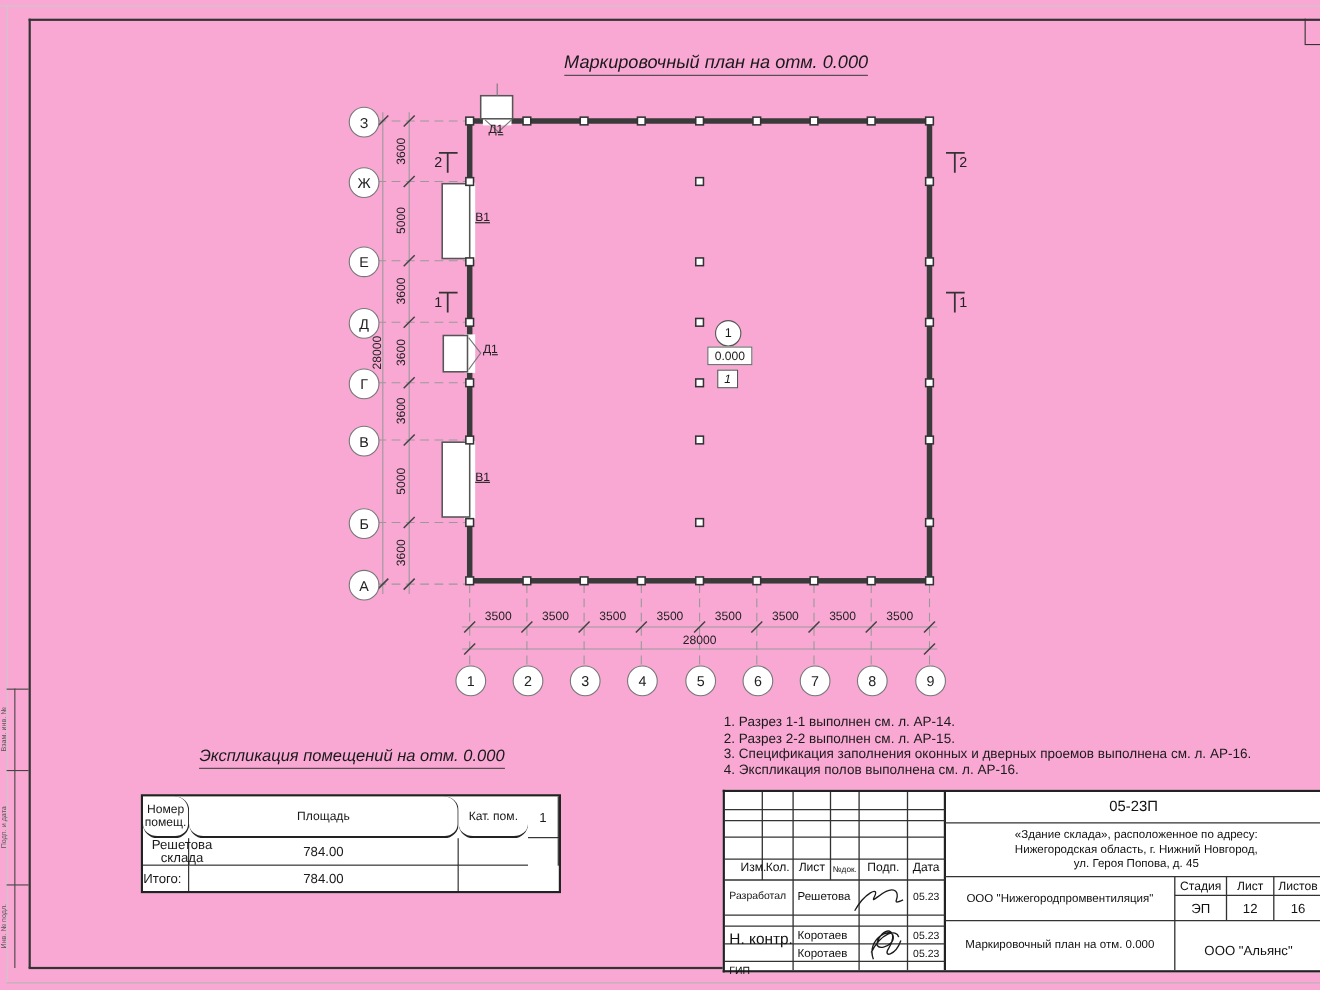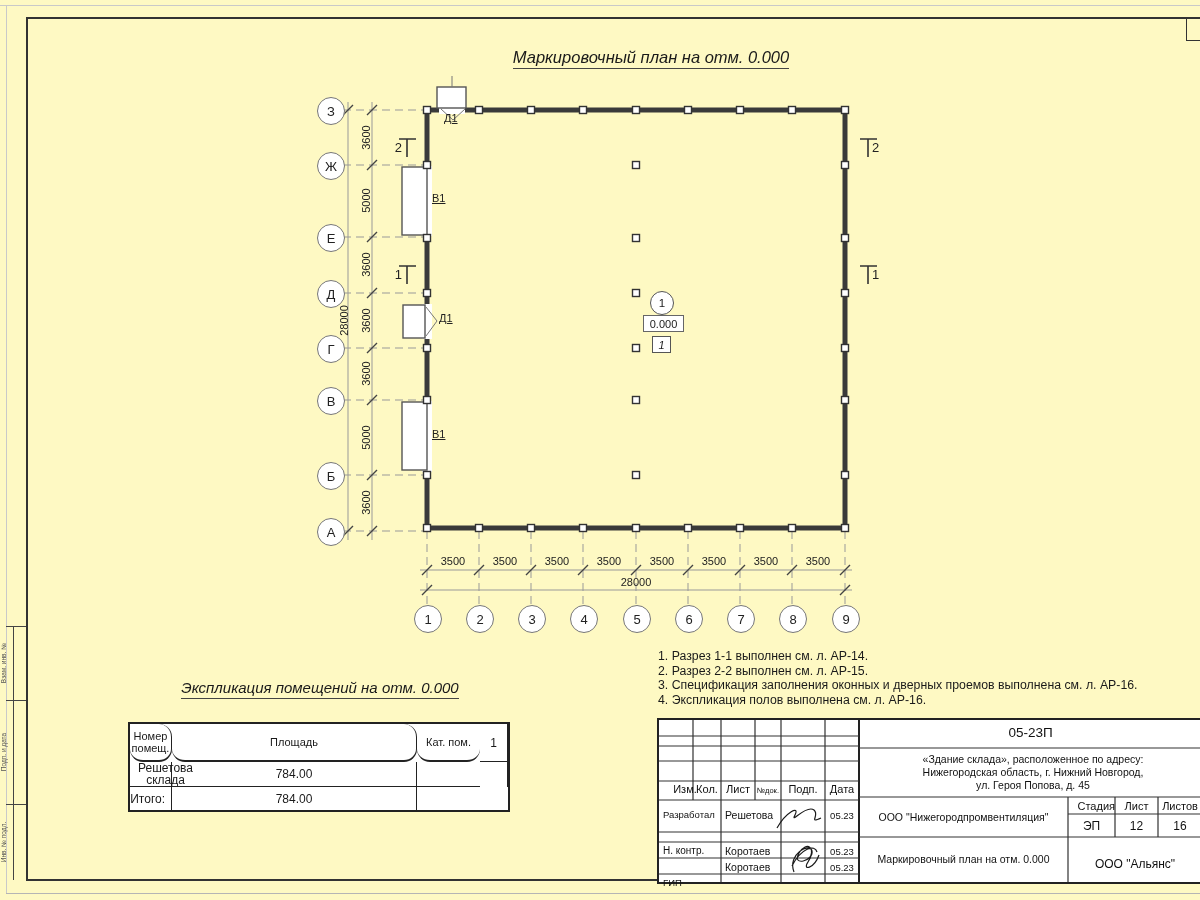--- a/index.html
+++ b/index.html
@@ -1,16 +1,16 @@
 <!DOCTYPE html>
 <html><head>
 <meta charset="utf-8">
 <style>
   html,body{margin:0;padding:0;background:#fff;}
-  #sheet{position:relative;width:1200px;height:900px;background:#fef9c3;overflow:hidden;
+  #sheet{position:relative;width:1200px;height:900px;background:#f9a8d4;overflow:hidden;
          font-family:"Liberation Sans",sans-serif;color:#1a1a1a;}
   .abs{position:absolute;}
   .ln{position:absolute;background:#c9c9c9;}
   .fr{position:absolute;background:#333;}
   .ctr{text-align:center;}
   .bubble{position:absolute;width:26px;height:26px;border:1px solid #777;border-radius:50%;
           background:#fff;display:flex;align-items:center;justify-content:center;
           font-size:13px;color:#222;}
   .dim{position:absolute;font-size:11px;color:#222;text-align:center;height:13px;line-height:13px;}
   .rot{transform:rotate(-90deg);}
@@ -240,32 +240,32 @@
     <div class="t ctr" style="left:34px;top:63px;width:28px;font-size:11px;">Кол.</div>
     <div class="t ctr" style="left:62px;top:63px;width:34px;font-size:11px;">Лист</div>
     <div class="t ctr" style="left:96px;top:66px;width:26px;font-size:7.5px;">№док.</div>
     <div class="t ctr" style="left:122px;top:63px;width:44px;font-size:11px;">Подп.</div>
     <div class="t ctr" style="left:166px;top:63px;width:34px;font-size:11px;">Дата</div>
 
     <div class="t" style="left:4px;top:89px;font-size:9.5px;">Разработал</div>
     <div class="t" style="left:66px;top:89px;">Решетова</div>
     <div class="t ctr" style="left:166px;top:90px;width:34px;font-size:9.5px;">05.23</div>
 
-    <div class="t" style="left:4px;top:125px;font-size:10px;text-align:right;">Н. контр.</div>
+    <div class="t" style="left:4px;top:125px;font-size:14px;text-align:right;">Н. контр.</div>
     <div class="t" style="left:66px;top:125px;">Коротаев</div>
     <div class="t ctr" style="left:166px;top:126px;width:34px;font-size:9.5px;">05.23</div>
 
     <div class="t" style="left:4px;top:141px;font-size:9.5px;margin-top:16px;">ГИП</div>
     <div class="t" style="left:66px;top:141px;">Коротаев</div>
     <div class="t ctr" style="left:166px;top:142px;width:34px;font-size:9.5px;">05.23</div>
 
     <div class="t ctr" style="left:200px;top:91px;width:209px;">ООО "Нижегородпромвентиляция"</div>
     <div class="t ctr" style="left:200px;top:133px;width:209px;">Маркировочный план на отм. 0.000</div>
 
-    <div class="t ctr" style="left:409px;top:80px;width:47px;font-size:11px;text-align:right;">Стадия</div>
+    <div class="t ctr" style="left:409px;top:80px;width:47px;font-size:11px;">Стадия</div>
     <div class="t ctr" style="left:456px;top:80px;width:43px;font-size:11px;">Лист</div>
     <div class="t ctr" style="left:499px;top:80px;width:44px;font-size:11px;">Листов</div>
     <div class="t ctr" style="left:409px;top:99px;width:47px;font-size:12px;">ЭП</div>
     <div class="t ctr" style="left:456px;top:99px;width:43px;font-size:12px;">12</div>
     <div class="t ctr" style="left:499px;top:99px;width:44px;font-size:12px;">16</div>
     <div class="t ctr" style="left:409px;top:137px;width:134px;font-size:12px;">ООО "Альянс"</div>
   </div>
 
 </div>
 

